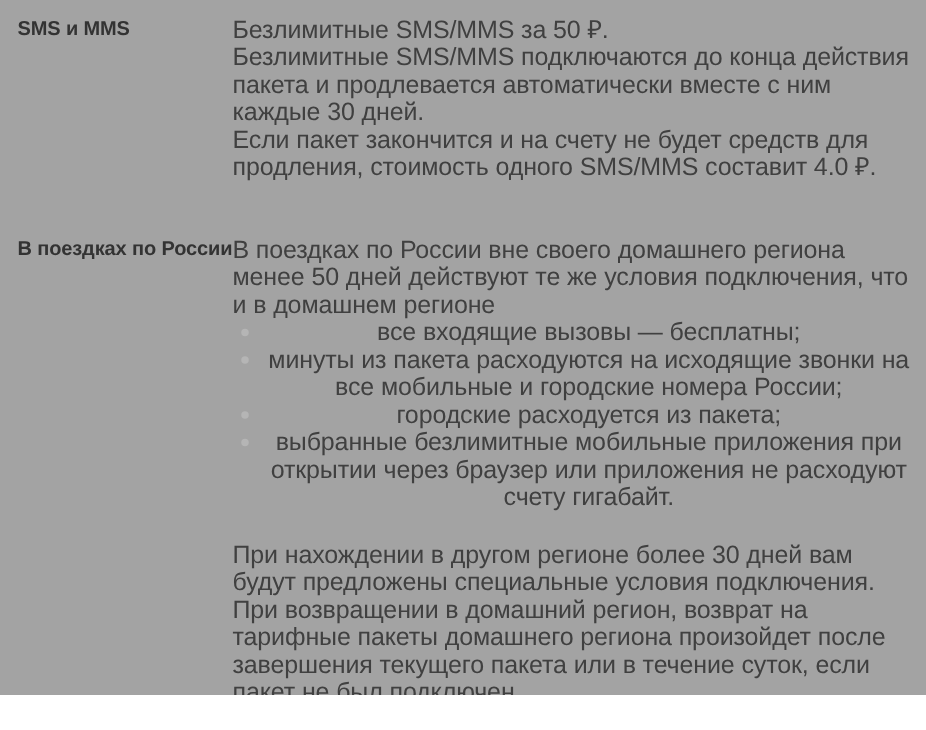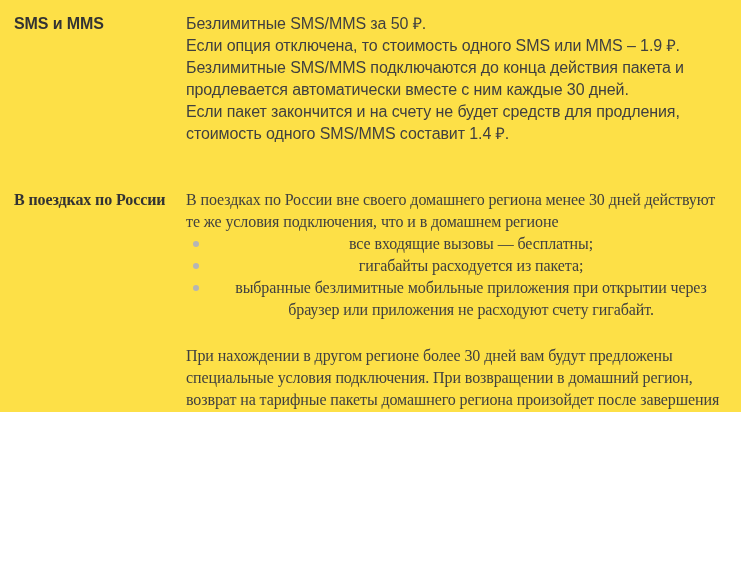--- a/index.html
+++ b/index.html
@@ -4,43 +4,43 @@
 <style>
   * { box-sizing: border-box; }
   html, body { margin: 0; padding: 0; background: #ffffff; }
   body {
     font-family: "Liberation Sans", sans-serif;
     color: #404040;
     -webkit-font-smoothing: antialiased;
   }
   .page {
     width: 741px;
-    height: 412px;
+    height: 556px;
     padding: 13px 16px 0 14px;
     overflow: hidden;
-    background: #fde047;
+    background: #a3a3a3;
   }
   .row {
     display: flex;
     align-items: flex-start;
   }
-  .row + .row { margin-top: 44px; font-family: Liberation Serif, serif; }
+  .row + .row { margin-top: 44px; }
   .label-col {
     flex: 0 0 172px;
     width: 172px;
     font-size: 16px;
     line-height: 22px;
     font-weight: bold;
     color: #333333;
     letter-spacing: -0.1px;
   }
   .content-col {
     flex: 0 0 543px;
     width: 543px;
-    font-size: 16px;
+    font-size: 20px;
     line-height: 22px;
     color: #404040;
     letter-spacing: -0.1px;
   }
   .para { margin: 0; }
   .para .line { display: block; }
   .para + .para { }
   .bullets {
     list-style: none;
     margin: 0;
@@ -66,38 +66,38 @@
 </head>
 <body>
 
 <div class="page">
 
   <section class="row">
     <div class="label-col">SMS и MMS</div>
     <div class="content-col">
       <p class="para">
         <span class="line">Безлимитные SMS/MMS за 50 ₽.</span>
-        <span class="line">Если опция отключена, то стоимость одного SMS или MMS – 1.9 ₽.</span>
       </p>
       <p class="para">
         <span class="line">Безлимитные SMS/MMS подключаются до конца действия пакета и продлевается автоматически вместе с ним каждые 30 дней.</span>
-        <span class="line">Если пакет закончится и на счету не будет средств для продления, стоимость одного SMS/MMS составит 1.4 ₽.</span>
+        <span class="line">Если пакет закончится и на счету не будет средств для продления, стоимость одного SMS/MMS составит 4.0 ₽.</span>
       </p>
     </div>
   </section>
 
   <section class="row">
     <div class="label-col">В поездках по России</div>
     <div class="content-col">
       <p class="para">
-        <span class="line">В поездках по России вне своего домашнего региона менее 30 дней действуют те же условия подключения, что и в домашнем регионе</span>
+        <span class="line">В поездках по России вне своего домашнего региона менее 50 дней действуют те же условия подключения, что и в домашнем регионе</span>
       </p>
       <ul class="bullets">
         <li>все входящие вызовы — бесплатны;</li>
-        <li>гигабайты расходуется из пакета;</li>
+        <li>минуты из пакета расходуются на исходящие звонки на все мобильные и городские номера России;</li>
+        <li>городские расходуется из пакета;</li>
         <li>выбранные безлимитные мобильные приложения при открытии через браузер или приложения не расходуют счету гигабайт.</li>
       </ul>
       <p class="para">
         <span class="line">При нахождении в другом регионе более 30 дней вам будут предложены специальные условия подключения. При возвращении в домашний регион, возврат на тарифные пакеты домашнего региона произойдет после завершения текущего пакета или в течение суток, если пакет не был подключен.</span>
       </p>
     </div>
   </section>
 
 </div>
 

